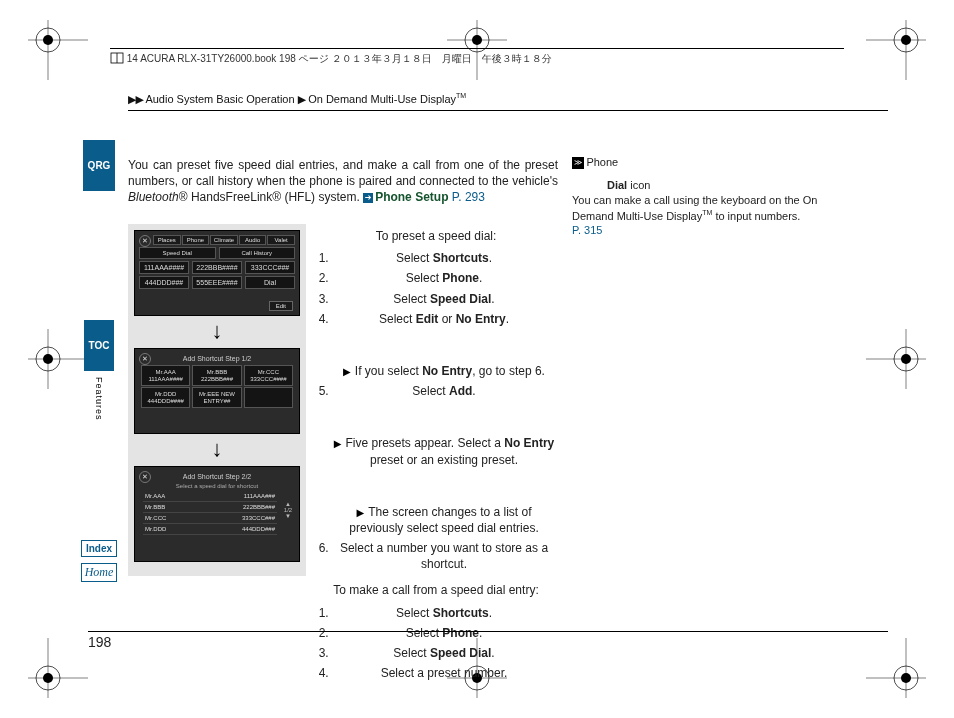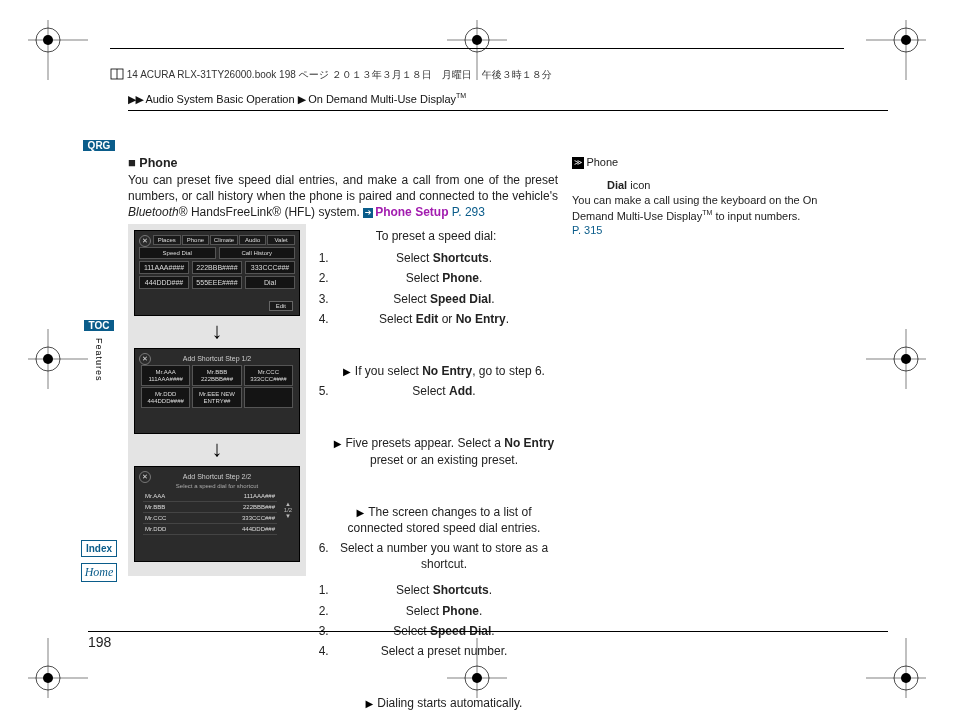--- a/index.html
+++ b/index.html
@@ -29,21 +29,21 @@
   .cropmark.cr { top: 50%; right: 28px; transform: translateY(-50%); }
   .cropmark.tc { top: 20px; left: 50%; transform: translateX(-50%); }
   .cropmark.bc { bottom: 20px; left: 50%; transform: translateX(-50%); }
 
   .toprule {
     position: absolute;
     top: 48px;
     left: 110px;
     right: 110px;
     border-top: 0.5px solid #000;
-    padding-top: 18px;
+    padding-top: 2px;
     font-size: 10px;
     color: #333;
   }
 
   .breadcrumb {
     position: absolute;
     top: 92px;
     left: 128px;
     font-size: 11px;
     color: #111;
@@ -53,21 +53,21 @@
   }
   .breadcrumb .arrows { letter-spacing: -1px; }
   .tm { font-size: 7px; vertical-align: super; }
 
   
   .gutter { position: absolute; left: 80px; width: 38px; text-align: center; }
   .gbtn {
     display: inline-block;
     font-size: 10px;
     font-weight: bold;
-    padding: 0 5px;
+    padding: 20px 5px;
     margin-top: 6px;
     box-sizing: border-box;
   }
   .gbtn.qrg   { color:#fff; background:#0a5c8a; }
   .gbtn.toc   { color:#fff; background:#0a5c8a; }
   .gbtn.index { color:#0a5c8a; background:#fff; border:1px solid #0a5c8a; padding:2px 4px; }
   .gbtn.home  { color:#0a5c8a; background:#fff; border:1px solid #0a5c8a; padding:1px 3px; font-style:italic; font-family: cursive; font-weight: normal; font-size:12px;text-align:center; }
   .features {
     font-size: 9px;
     writing-mode: vertical-rl;
@@ -80,21 +80,21 @@
   
   .col-left {
     position: absolute;
     top: 155px;
     left: 128px;
     width: 430px;
   }
   .section-title { font-size: 12.5px; }
   .section-title .square { font-size: 13px; }
   .para { font-size: 12px; line-height: 1.35; margin-top: 2px; text-align: justify;}
-  .link { color:#a21caf; font-weight: bold; }
+  .link { color:#14532d; font-weight: bold; }
   .linkicon {
     display:inline-block; width:10px; height:10px; background:#0a5c8a;
     color:#fff; font-size:8px; line-height:10px; text-align:center; vertical-align:middle; margin-right:2px;
   }
 
   .steps-area {
     position:absolute;
     top:228px;
     left:316px;
     width:240px;
@@ -240,24 +240,20 @@
 <div class="gutter" style="top:314px;">
   <span class="gbtn toc">TOC</span><br>
   <span class="features">Features</span>
 </div>
 <div class="gutter" style="top:534px;">
   <span class="gbtn index">Index</span><br>
   <span class="gbtn home">Home</span>
 </div>
 
 <div class="col-left">
-  <div class="section-title">
-    <span class="square">■</span>
-    <b>Phone</b>
-  </div>
   <div class="para">
     <span>You can preset five speed dial entries, and make a call from one of the preset numbers, or call history when the phone is paired and connected to the vehicle's </span><i>Bluetooth</i><span>® HandsFreeLink® (HFL) system.</span>
     <span class="linkicon">➔</span><span class="link"><span>Phone Setup</span></span>
     <span style="color:#0a5c8a">P. 293</span>
   </div>
 </div>
 
 <div class="shots">
   <div class="shot">
     <div class="xicon">✕</div>
@@ -337,25 +333,26 @@
     <li><span>Select </span><span class="bold">Shortcuts</span><span>.</span></li>
     <li><span>Select </span><span class="bold">Phone</span><span>.</span></li>
     <li><span>Select </span><span class="bold">Speed Dial</span><span>.</span></li>
     <li>
       <span>Select </span><span class="bold">Edit</span><span> or </span><span class="bold">No Entry</span><span>.</span>
       <div class="sub"><span>If you select </span><span class="bold">No Entry</span><span>, go to step 6.</span></div>
     </li>
     <li>
       <span>Select </span><span class="bold">Add</span><span>.</span>
       <div class="sub"><span>Five presets appear. Select a </span><span class="bold">No Entry</span><span> preset or an existing preset.</span></div>
-      <div class="sub"><span>The screen changes to a list of connected stored speed dial entries.</span></div>
+      <div class="sub"><span>The screen changes to a list of previously select speed dial entries.</span></div>
     </li>
     <li>Select a number you want to store as a shortcut.</li>
   </ol>
 
+  <p>To make a call from a speed dial entry:</p>
   <ol>
     <li><span>Select </span><span class="bold">Shortcuts</span><span>.</span></li>
     <li><span>Select </span><span class="bold">Phone</span><span>.</span></li>
     <li><span>Select </span><span class="bold">Speed Dial</span><span>.</span></li>
     <li>
       <span>Select a preset number.</span>
       <div class="sub"><span>Dialing starts automatically.</span></div>
     </li>
   </ol>
 </div>

